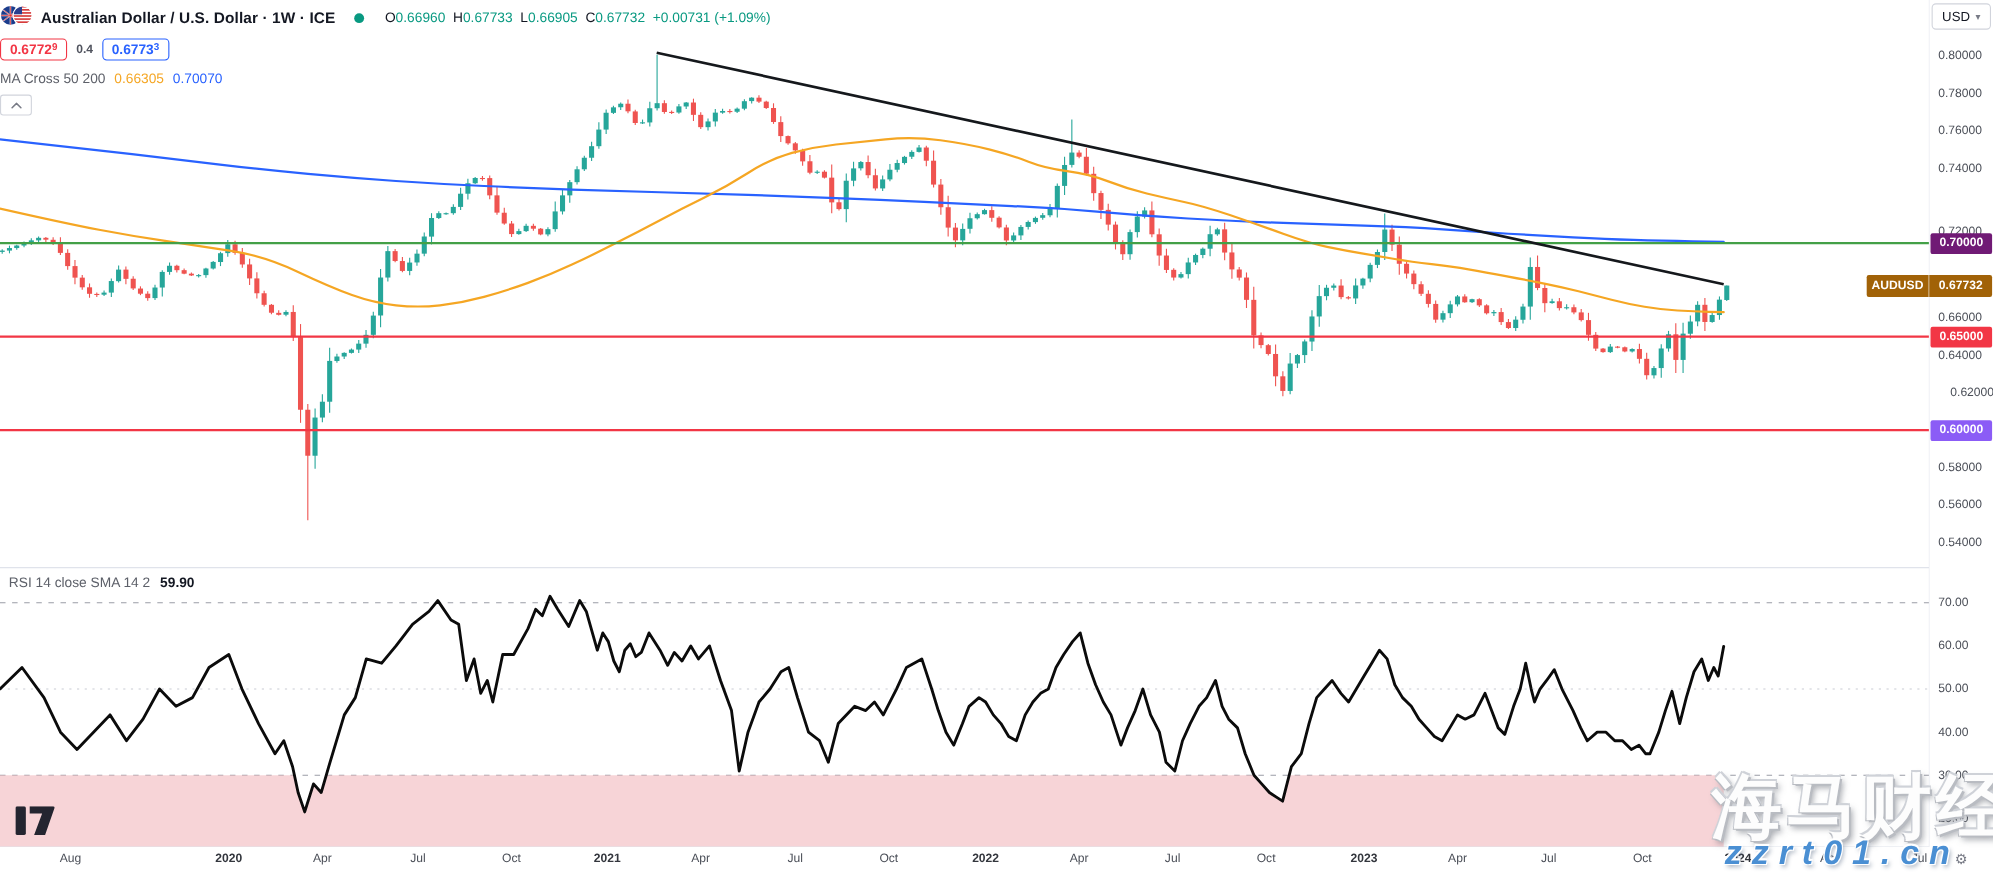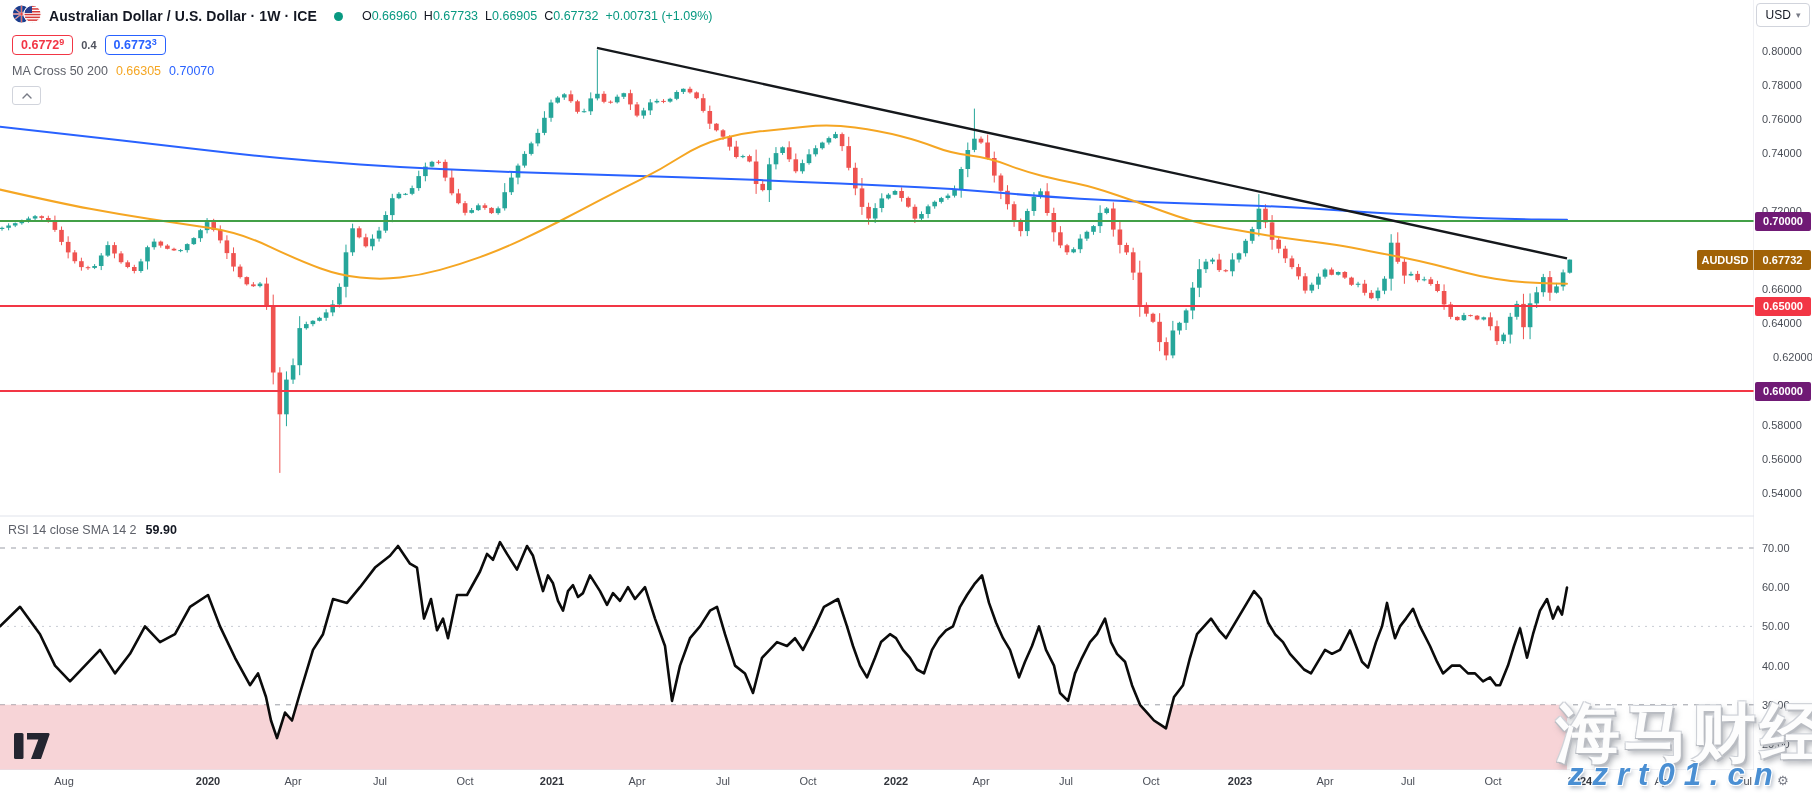--- a/index.html
+++ b/index.html
@@ -1,20 +1,20 @@
 <!DOCTYPE html>
 <html><head>
 <meta charset="utf-8">
 <style>
   html,body{margin:0;padding:0;background:#fff;}
   #root{position:relative;width:1812px;height:794px;overflow:hidden;background:#ffffff;
         font-family:"Liberation Sans","DejaVu Sans",sans-serif;-webkit-font-smoothing:antialiased;}
   #chart-svg{position:absolute;left:0;top:0;}
   
-  #legend{position:absolute;left:12px;top:4px;z-index:20;text-align:center;}
+  #legend{position:absolute;left:0;top:4px;z-index:20;text-align:center;}
   .lrow{display:flex;align-items:center;}
   #row-title{height:24px;gap:7px;}
   #pair-title{font-size:14px;font-weight:700;color:#131722;letter-spacing:.1px;}
   .status-dot{width:9px;height:9px;border-radius:50%;background:#089981;margin-left:10px;}
   #ohlc{display:flex;align-items:center;gap:7px;margin-left:12px;font-size:12.5px;}
   .ohlc-item{color:#131722;}
   .ohlc-item b{color:#089981;font-weight:400;}
   .change-pos{color:#089981;}
   #row-quotes{margin-top:7px;gap:8px;}
   .quote-box{border:1px solid;border-radius:4px;padding:1px 8px 2px 8px;font-size:12.5px;font-weight:600;background:#fff;cursor:pointer;}
@@ -640,21 +640,21 @@
       <div class="tick" style="top: 459px;">0.56000</div>
       <div class="tick" style="top: 493px;">0.54000</div>
       <div class="tick" style="top: 548px;">70.00</div>
       <div class="tick" style="top: 587.2px;">60.00</div>
       <div class="tick" style="top: 626.4px;">50.00</div>
       <div class="tick" style="top: 665.6px;">40.00</div>
       <div class="tick" style="top: 704.8px;">30.00</div>
       <div class="tick" style="top: 744px;">20.00</div>
       <div class="badge" style="top: 211.5px; background: #701a75;">0.70000</div>
       <div class="badge" style="top: 296.5px; background: rgb(242, 54, 69);">0.65000</div>
-      <div class="badge" style="top: 381.5px; background: #701a75;">0.60000</div>
+      <div class="badge" style="top: 381.5px; background: #8b5cf6;">0.60000</div>
       <div id="last-badge" style="top: 249.556px; background: #a16207;">
         <div class="seg sym">AUDUSD</div>
         <div class="seg prc">0.67732</div>
       </div>
     </div>
 
   <div id="usd-btn">
     <span>USD</span>
     <span class="chev">▾</span>
   </div>

